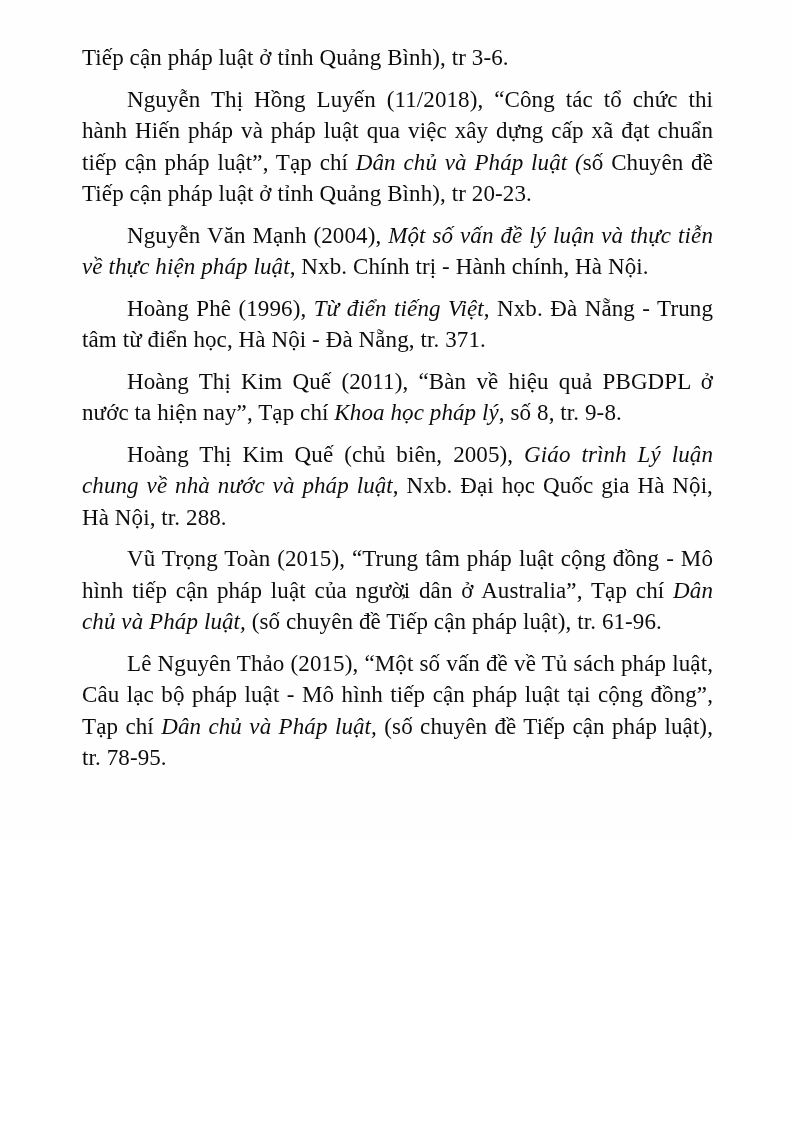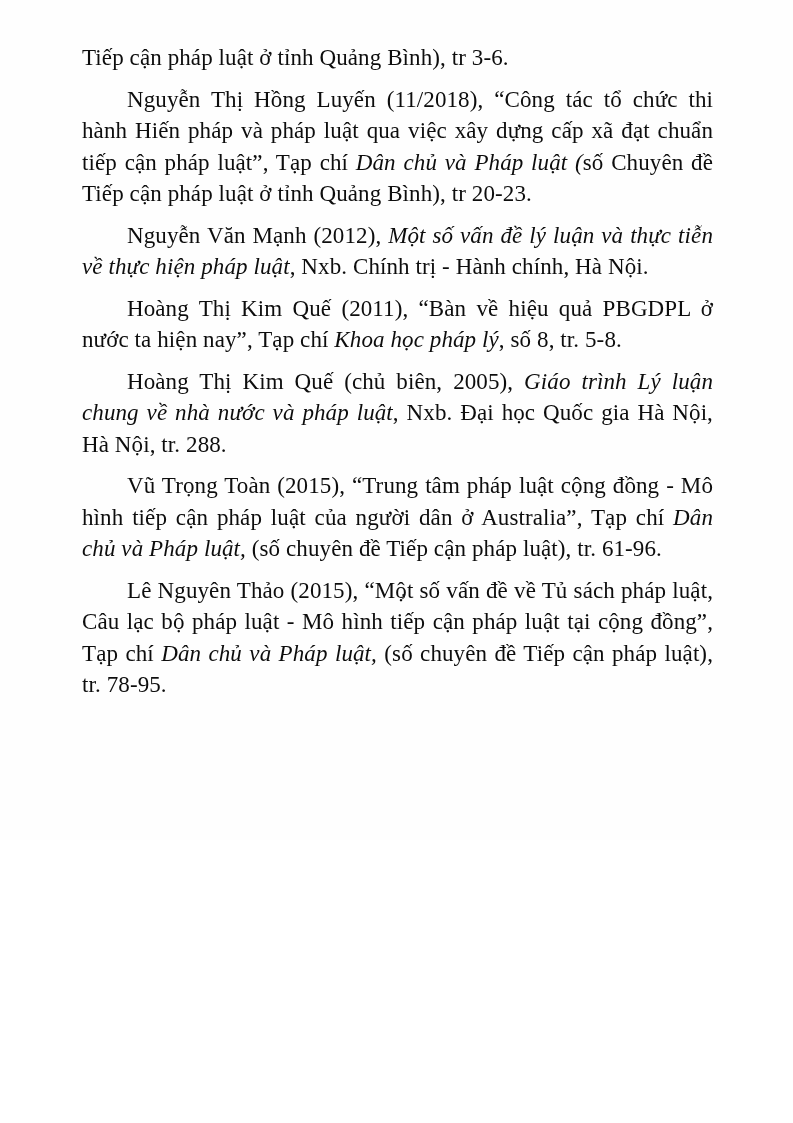--- a/index.html
+++ b/index.html
@@ -53,21 +53,22 @@
     color: #1a1a1a;
   }
 </style>
 </head>
 <body>
 
 <div class="page">
   <div class="text-block">
       <p class="ref no-indent"><span>Tiếp cận pháp luật ở tỉnh Quảng Bình), tr 3-6.</span></p>
       <p class="ref"><span>Nguyễn Thị Hồng Luyến (11/2018), “Công tác tổ chức thi hành Hiến pháp và pháp luật qua việc xây dựng cấp xã đạt chuẩn tiếp cận pháp luật”, Tạp chí </span><i>Dân chủ và Pháp luật (</i><span>số Chuyên đề Tiếp cận pháp luật ở tỉnh Quảng Bình), tr 20-23.</span></p>
-      <p class="ref"><span>Nguyễn Văn Mạnh (2012), </span><i>Một số vấn đề lý luận và thực tiễn về thực hiện pháp luật</i><span>, Nxb. Chính trị - Hành chính, Hà Nội.</span></p>
-      <p class="ref"><span>Hoàng Thị Kim Quế (2011), “Bàn về hiệu quả PBGDPL ở nước ta hiện nay”, Tạp chí </span><i>Khoa học pháp lý</i><span>, số 8, tr. 5-8.</span></p>
+      <p class="ref"><span>Nguyễn Văn Mạnh (2004), </span><i>Một số vấn đề lý luận và thực tiễn về thực hiện pháp luật</i><span>, Nxb. Chính trị - Hành chính, Hà Nội.</span></p>
+      <p class="ref"><span>Hoàng Phê (1996), </span><i>Từ điển tiếng Việt</i><span>, Nxb. Đà Nẵng - Trung tâm từ điển học, Hà Nội - Đà Nẵng, tr. 371.</span></p>
+      <p class="ref"><span>Hoàng Thị Kim Quế (2011), “Bàn về hiệu quả PBGDPL ở nước ta hiện nay”, Tạp chí </span><i>Khoa học pháp lý</i><span>, số 8, tr. 9-8.</span></p>
       <p class="ref"><span>Hoàng Thị Kim Quế (chủ biên, 2005), </span><i>Giáo trình Lý luận chung về nhà nước và pháp luật</i><span>, Nxb. Đại học Quốc gia Hà Nội, Hà Nội, tr. 288.</span></p>
       <p class="ref"><span>Vũ Trọng Toàn (2015), “Trung tâm pháp luật cộng đồng - Mô hình tiếp cận pháp luật của người dân ở Australia”, Tạp chí </span><i>Dân chủ và Pháp luật,</i><span> (số chuyên đề Tiếp cận pháp luật), tr. 61-96.</span></p>
       <p class="ref"><span>Lê Nguyên Thảo (2015), “Một số vấn đề về Tủ sách pháp luật, Câu lạc bộ pháp luật - Mô hình tiếp cận pháp luật tại cộng đồng”, Tạp chí </span><i>Dân chủ và Pháp luật,</i><span> (số chuyên đề Tiếp cận pháp luật), tr. 78-95.</span></p>
     </div>
   <span class="artifact">,</span>
   <div class="page-number">204</div>
 </div>
 
 </body></html>

